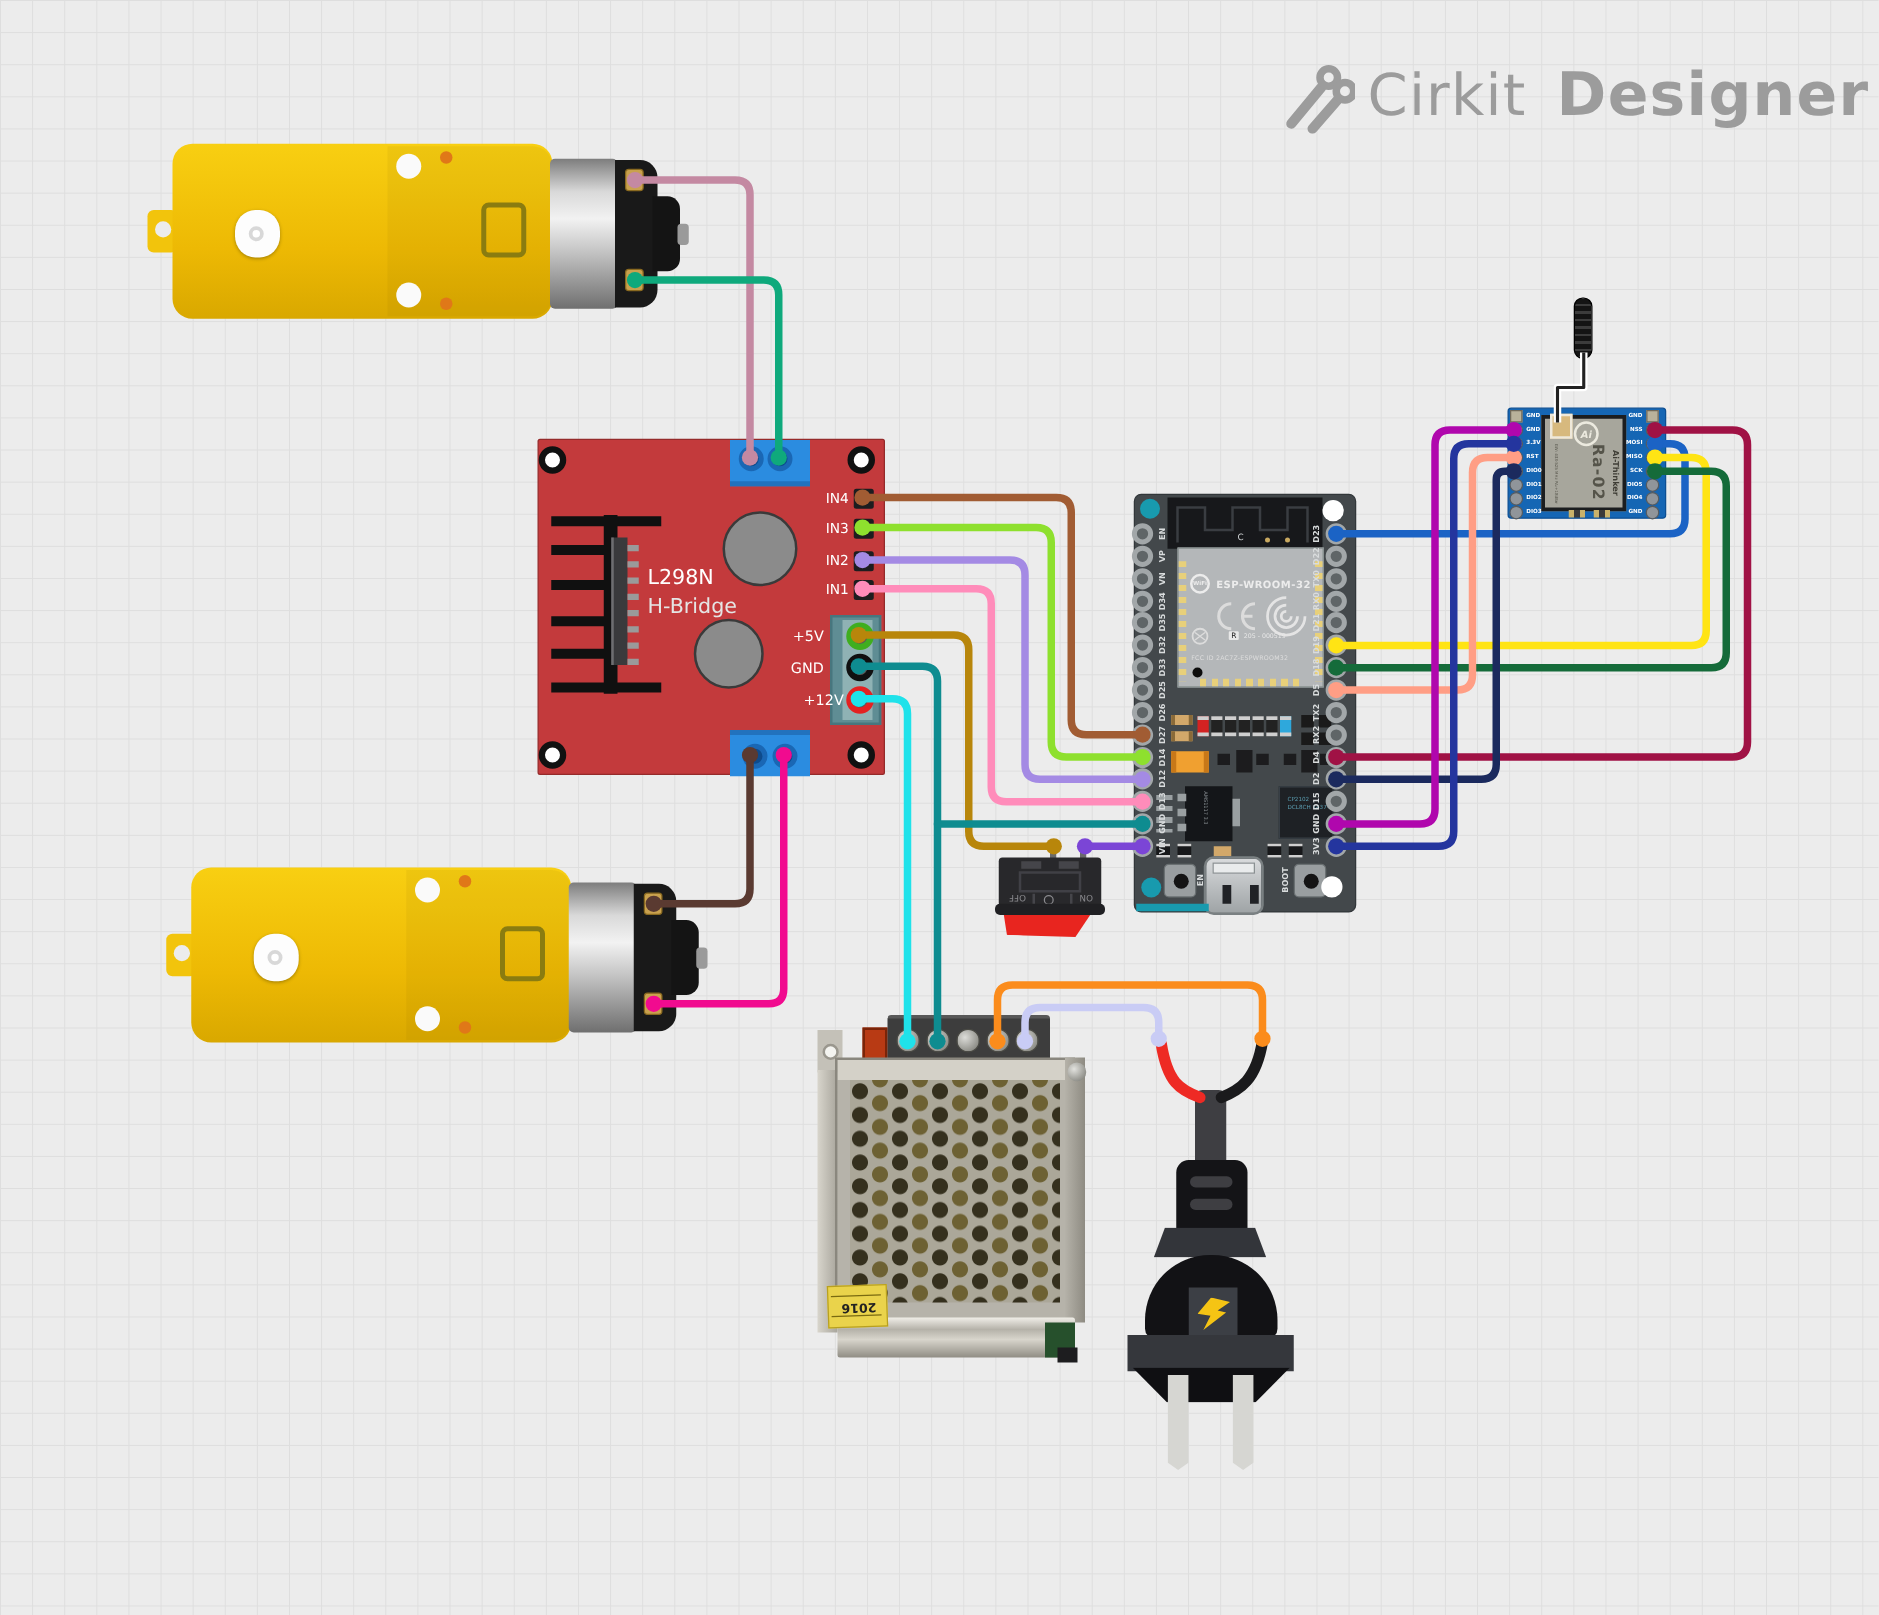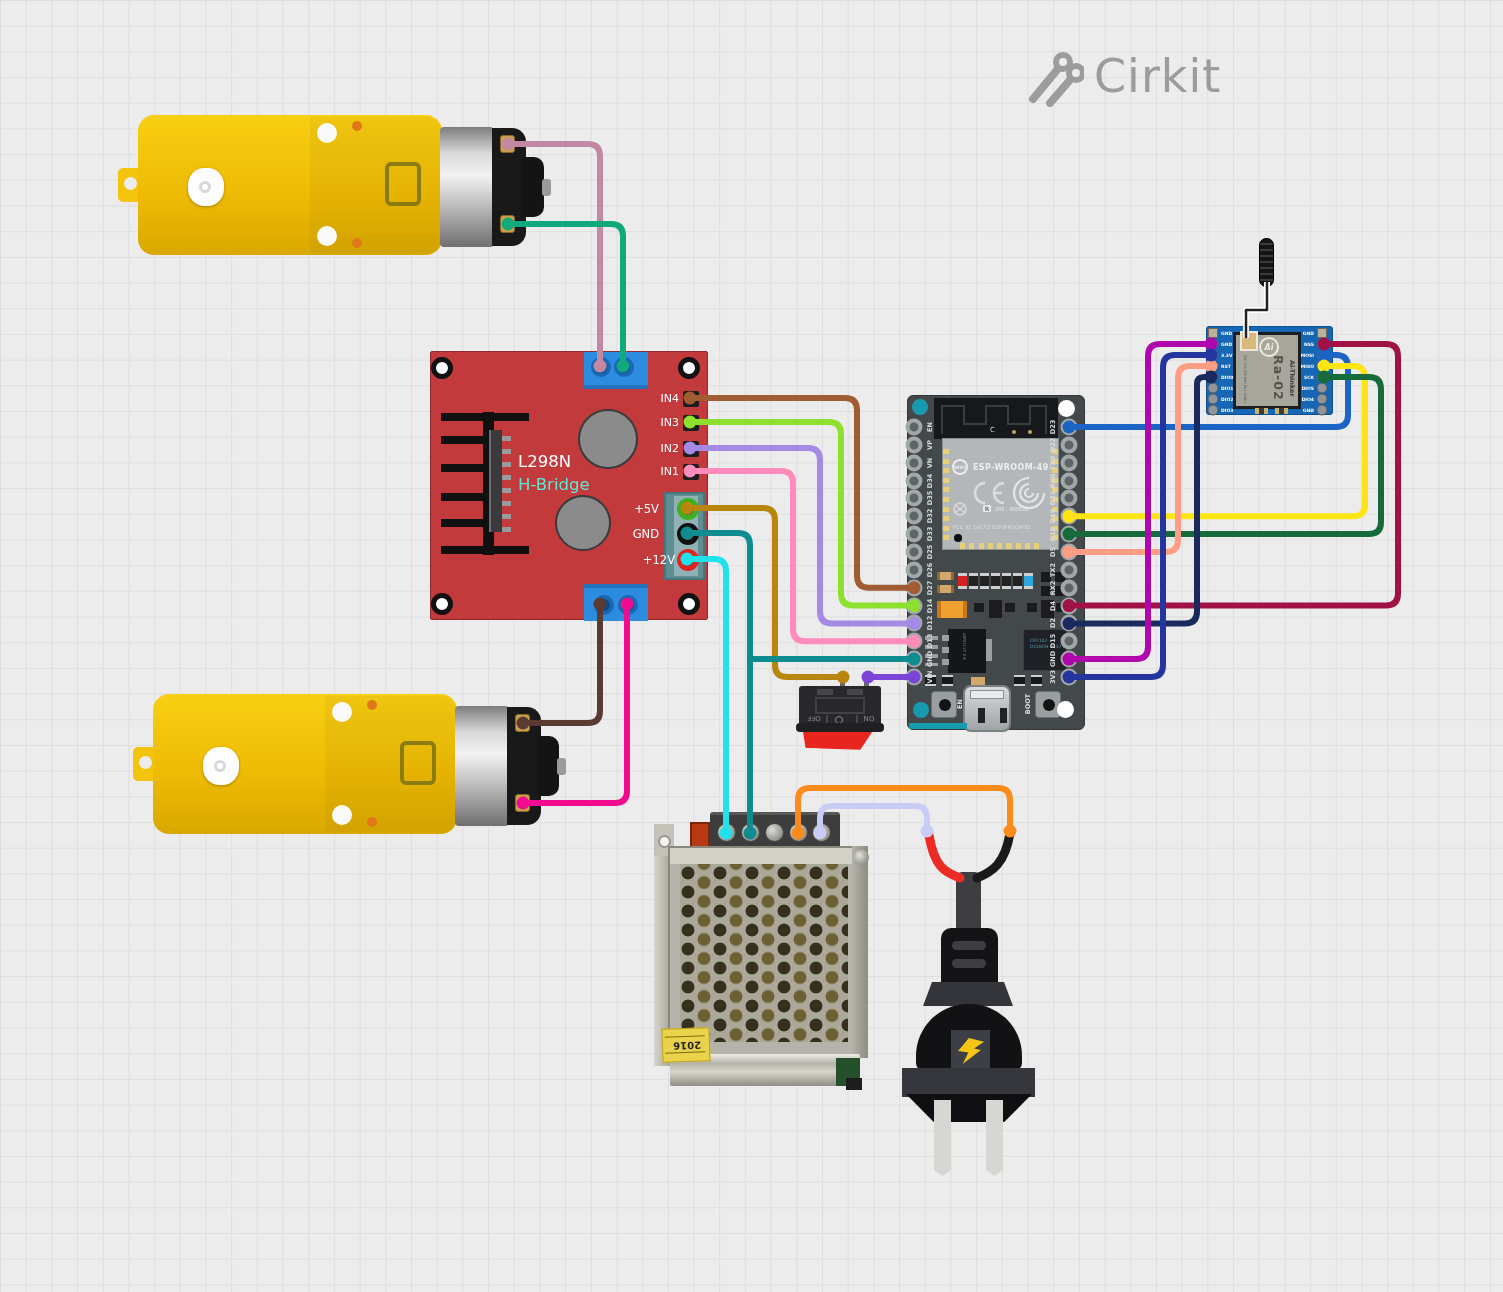--- a/index.html
+++ b/index.html
@@ -42,20 +42,21 @@
   <div id="logo">
     <svg width="58" height="62" viewBox="0 0 58 62">
       <g stroke="#9c9c9c" fill="none">
         <line x1="7" y1="54" x2="31" y2="25" stroke-width="8" stroke-linecap="round"></line>
         <circle cx="37" cy="17" r="7" stroke-width="6"></circle>
         <line x1="24" y1="58" x2="44" y2="35" stroke-width="8" stroke-linecap="round"></line>
         <circle cx="50" cy="28" r="7" stroke-width="6"></circle>
       </g>
     </svg>
     <span class="brand">Cirkit</span>
+    <span class="product">Designer</span>
   </div>
 
   <div class="a" style="left:138px;top:115px;width:450px;height:145px">
     <div class="a" style="left:-20px;top:53px;width:24px;height:34px;background:#f2c40c;border-radius:5px"></div>
     <div class="cir" style="left:-14px;top:62px;width:13px;height:13px;background:#ececec"></div>
     <div class="a" style="left:0;top:0;width:304px;height:140px;background:linear-gradient(180deg,#f8cf12,#edb904 60%,#d9a800);border-radius:16px"></div>
     <div class="a" style="left:172px;top:2px;width:132px;height:136px;background:rgba(120,90,0,.07);border-radius:0 16px 16px 0"></div>
     <div class="cir" style="left:179px;top:8px;width:20px;height:20px;background:#fafafa"></div>
     <div class="cir" style="left:179px;top:111px;width:20px;height:20px;background:#fafafa"></div>
     <div class="cir" style="left:214px;top:6px;width:10px;height:10px;background:#e07818"></div>
@@ -111,21 +112,21 @@
     <div class="a" style="left:71px;top:123px;width:9px;height:5px;background:#9a9a9a"></div>
     <div class="a" style="left:71px;top:136px;width:9px;height:5px;background:#9a9a9a"></div>
     <div class="a" style="left:71px;top:149px;width:9px;height:5px;background:#9a9a9a"></div>
     <div class="a" style="left:71px;top:162px;width:9px;height:5px;background:#9a9a9a"></div>
     <div class="a" style="left:71px;top:175px;width:9px;height:5px;background:#9a9a9a"></div>
 
     <div class="cir" style="left:147px;top:57px;width:60px;height:60px;background:#8b8b8b;border:2px solid #3a3a3a"></div>
     <div class="cir" style="left:124px;top:143px;width:56px;height:56px;background:#8b8b8b;border:2px solid #3a3a3a"></div>
 
     <div class="a" style="left:87px;top:100px;font-size:16.5px;color:#fff">L298N</div>
-    <div class="a" style="left:87px;top:123px;font-size:16.5px;color:#5eead4">H-Bridge</div>
+    <div class="a" style="left:87px;top:123px;font-size:16.5px;color:#e5e5e5">H-Bridge</div>
 
     <div class="insq" style="left:252px;top:39px"></div>
     <div class="insq" style="left:252px;top:63px"></div>
     <div class="insq" style="left:252px;top:89px"></div>
     <div class="insq" style="left:252px;top:112px"></div>
     <div class="inlab" style="left:210px;top:40px">IN4</div>
     <div class="inlab" style="left:210px;top:64px">IN3</div>
     <div class="inlab" style="left:210px;top:90px">IN2</div>
     <div class="inlab" style="left:210px;top:113px">IN1</div>
 
@@ -158,21 +159,21 @@
     <div class="cir" style="left:4px;top:3px;width:16px;height:16px;background:#189aae"></div>
     <div class="cir" style="left:150px;top:4px;width:17px;height:17px;background:#fff"></div>
 
     <div class="a" style="left:34px;top:42px;width:117px;height:112px;background:#b4b7b9;border:1px solid #87908f">
       <div class="a" style="left:0;top:10px;width:6px;height:96px;background:repeating-linear-gradient(180deg,#e8d07a 0 5px,transparent 5px 9.6px)"></div>
       <div class="a" style="left:109px;top:10px;width:6px;height:96px;background:repeating-linear-gradient(180deg,#e8d07a 0 5px,transparent 5px 9.6px)"></div>
       <div class="a" style="left:17px;top:104px;width:83px;height:6px;background:repeating-linear-gradient(90deg,#e8d07a 0 5px,transparent 5px 9.3px)"></div>
       <div class="cir" style="left:9px;top:20px;width:16px;height:16px;border:2px solid #ececec;color:#ececec;font-size:4.5px;font-weight:bold;display:flex;align-items:center;justify-content:center">
           <span>WiFi</span>
         </div>
-      <div class="a" style="left:30px;top:24px;font-size:8px;font-weight:bold;color:#ececec;letter-spacing:.4px">ESP-WROOM-49</div>
+      <div class="a" style="left:30px;top:24px;font-size:8px;font-weight:bold;color:#ececec;letter-spacing:.4px">ESP-WROOM-32</div>
       <svg class="a" style="left:28px;top:42px" width="34" height="24" viewBox="0 0 34 24">
           <g stroke="#dcdcdc" stroke-width="2.5" fill="none">
             <path d="M14 2 A10 10 0 1 0 14 22"></path>
             <path d="M33 2 A10 10 0 1 0 33 22"></path>
             <path d="M23 12 h8"></path>
           </g>
         </svg>
       <svg class="a" style="left:68px;top:36px" width="36" height="36" viewBox="0 0 36 36">
           <g stroke="#e4e4e4" stroke-width="2.2" fill="none">
             <path d="M18 3 a15 15 0 1 0 15 15"></path>

